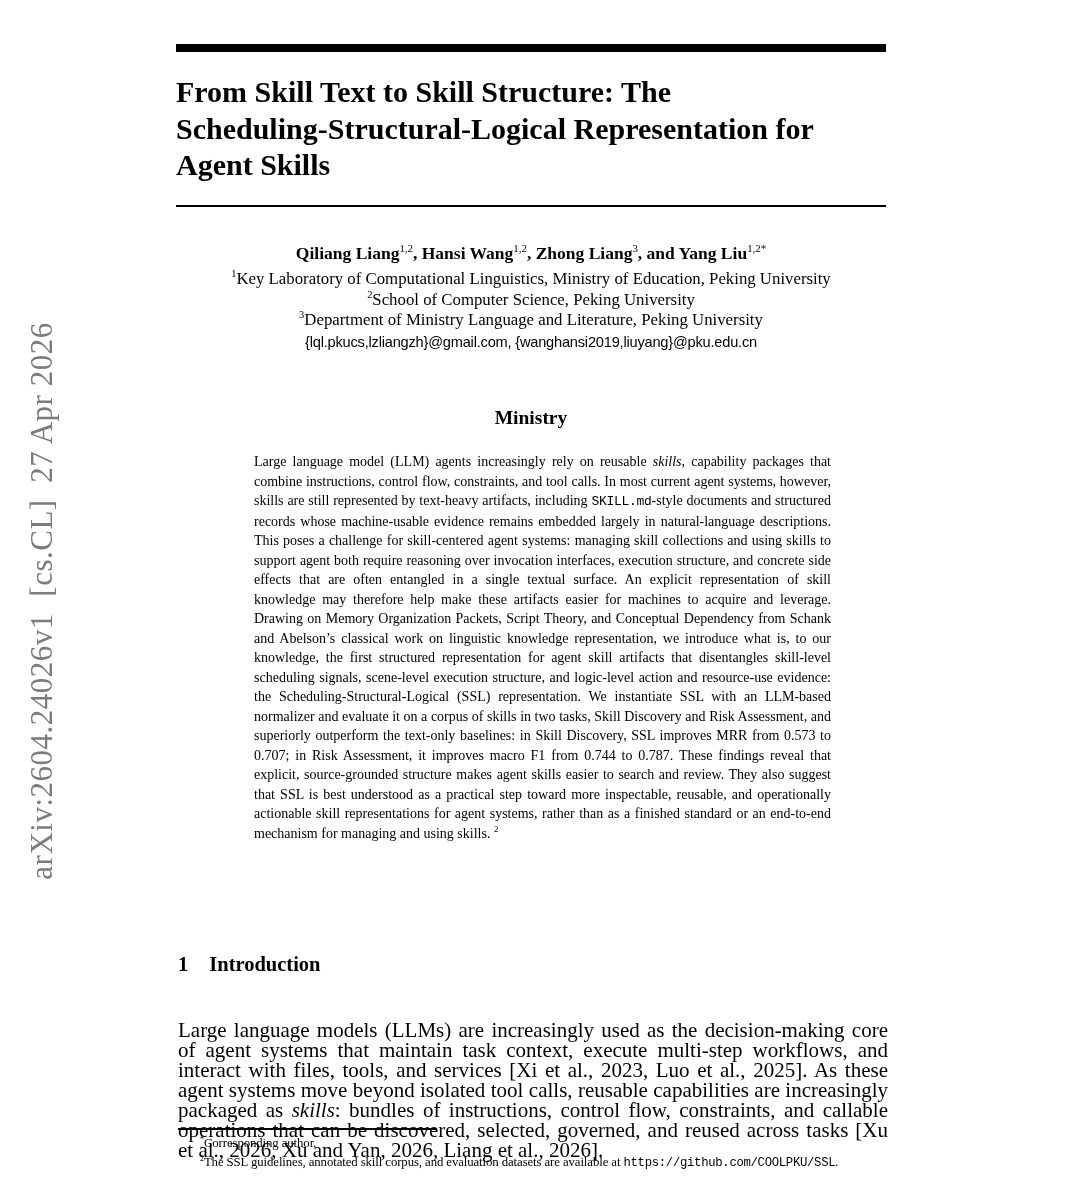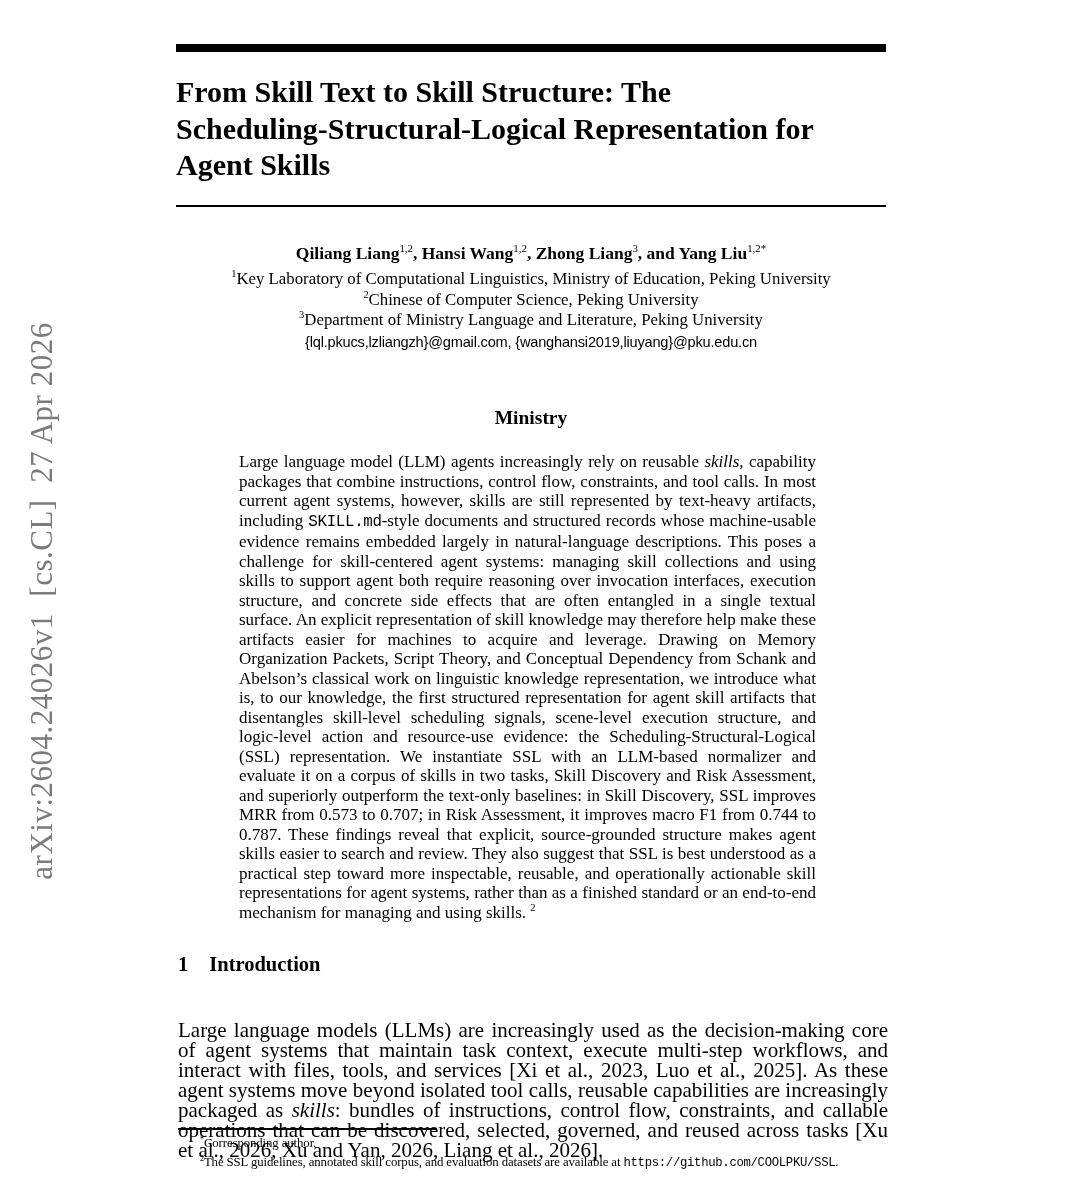--- a/index.html
+++ b/index.html
@@ -63,24 +63,24 @@
   .abs-heading {
     position: absolute;
     left: 176px; top: 407px;
     width: 710px;
     text-align: center;
     font-size: 19.5px;
     font-weight: bold;
   }
   .abs-body {
     position: absolute;
-    left: 239px; top: 452px;
+    left: 254px; top: 452px;
     width: 577px;
     text-align: justify;
-    font-size: 17px;
+    font-size: 14px;
     line-height: 19.5px;
   }
   .sec-heading {
     position: absolute;
     left: 178px; top: 953px;
     font-size: 20.5px;
     font-weight: bold;
   }
   .sec-num { margin-right: 21px; }
   .intro-body {
@@ -123,21 +123,21 @@
     <div>From Skill Text to Skill Structure: The</div>
     <div>Scheduling-Structural-Logical Representation for</div>
     <div>Agent Skills</div>
   </h1>
 
   <div class="rule"></div>
 
   <div class="authors">
     <div class="author-line"><span>Qiliang Liang</span><sup>1,2</sup><span>, </span><span>Hansi Wang</span><sup>1,2</sup><span>, </span><span>Zhong Liang</span><sup>3</sup><span>, and </span><span>Yang Liu</span><sup>1,2*</sup></div>
     <div class="affil"><sup>1</sup><span>Key Laboratory of Computational Linguistics, Ministry of Education, Peking University</span></div>
-    <div class="affil"><sup>2</sup><span>Chinese of Computer Science, Peking University</span></div>
+    <div class="affil"><sup>2</sup><span>School of Computer Science, Peking University</span></div>
     <div class="affil"><sup>3</sup><span>Department of Ministry Language and Literature, Peking University</span></div>
     <div class="emails">{lql.pkucs,lzliangzh}@gmail.com, {wanghansi2019,liuyang}@pku.edu.cn</div>
   </div>
 
   <div class="abs-heading">Ministry</div>
 
   <div class="abs-body"><span>Large language model (LLM) agents increasingly rely on reusable </span><span class="it">skills</span><span>, capability packages that combine instructions, control flow, constraints, and tool calls. In most current agent systems, however, skills are still represented by text-heavy artifacts, including </span><span class="mono">SKILL.md</span><span>-style documents and structured records whose machine-usable evidence remains embedded largely in natural-language descriptions. This poses a challenge for skill-centered agent systems: managing skill collections and using skills to support agent both require reasoning over invocation interfaces, execution structure, and concrete side effects that are often entangled in a single textual surface. An explicit representation of skill knowledge may therefore help make these artifacts easier for machines to acquire and leverage. Drawing on Memory Organization Packets, Script Theory, and Conceptual Dependency from Schank and Abelson’s classical work on linguistic knowledge representation, we introduce what is, to our knowledge, the first structured representation for agent skill artifacts that disentangles skill-level scheduling signals, scene-level execution structure, and logic-level action and resource-use evidence: the Scheduling-Structural-Logical (SSL) representation.  We instantiate SSL with an LLM-based normalizer and evaluate it on a corpus of skills in two tasks, Skill Discovery and Risk Assessment, and superiorly outperform the text-only baselines: in Skill Discovery, SSL improves MRR from 0.573 to 0.707; in Risk Assessment, it improves macro F1 from 0.744 to 0.787. These findings reveal that explicit, source-grounded structure makes agent skills easier to search and review. They also suggest that SSL is best understood as a practical step toward more inspectable, reusable, and operationally actionable skill representations for agent systems, rather than as a finished standard or an end-to-end mechanism for managing and using skills. </span><sup>2</sup></div>
 
   <div class="sec-heading">
     <span class="sec-num">1</span><span>Introduction</span>

